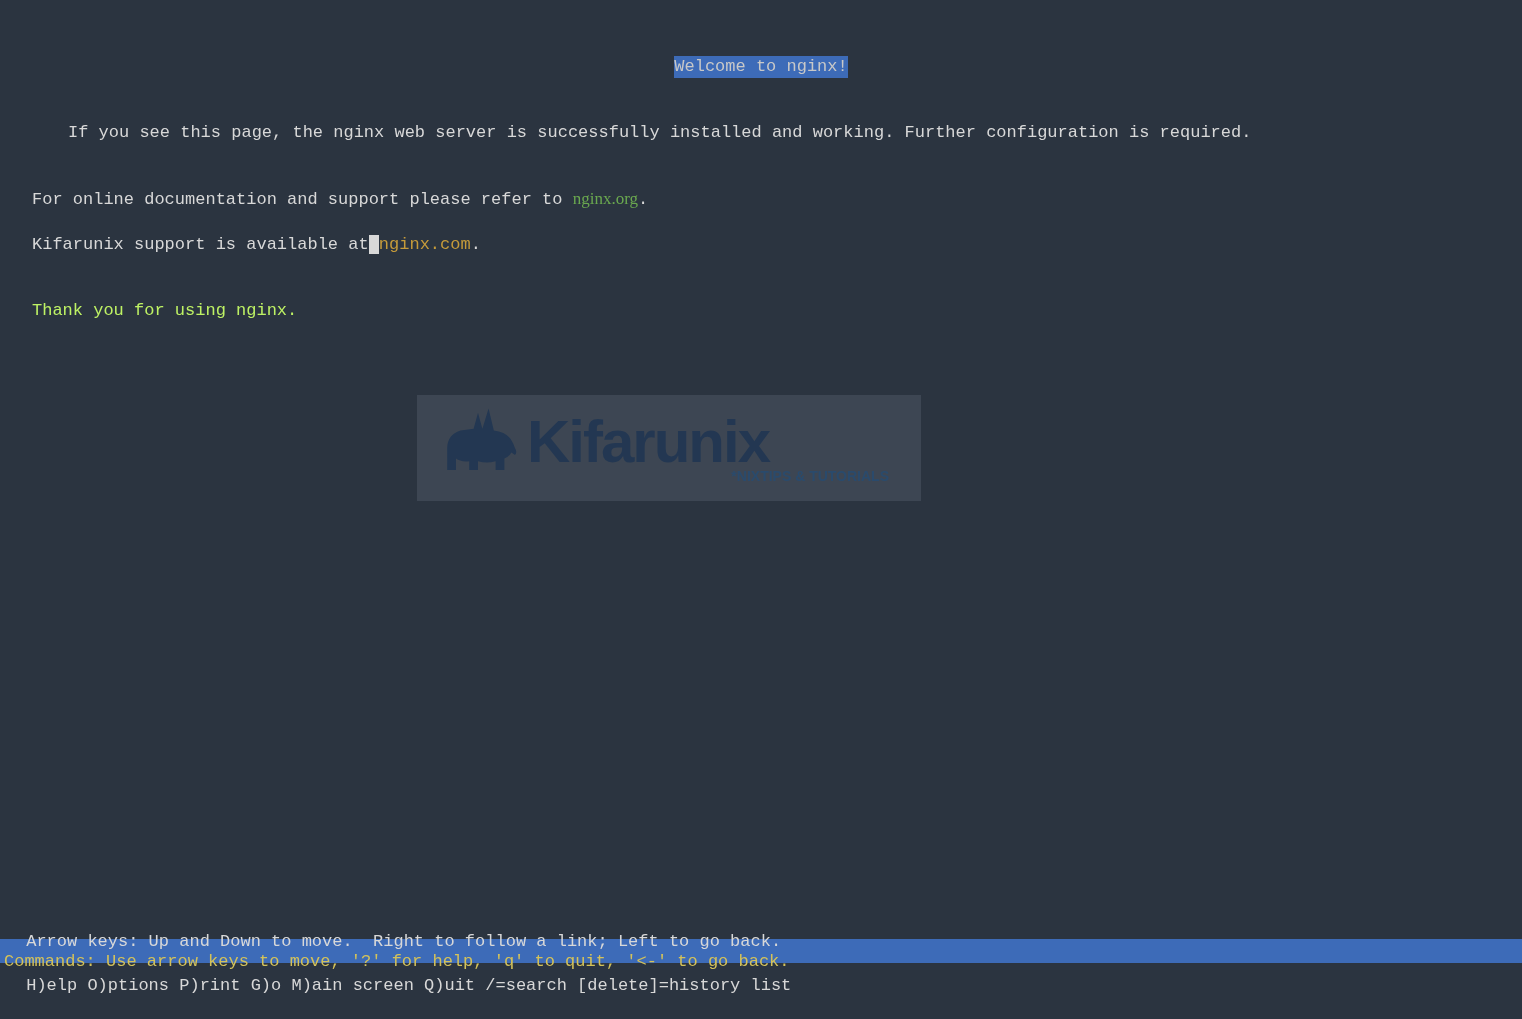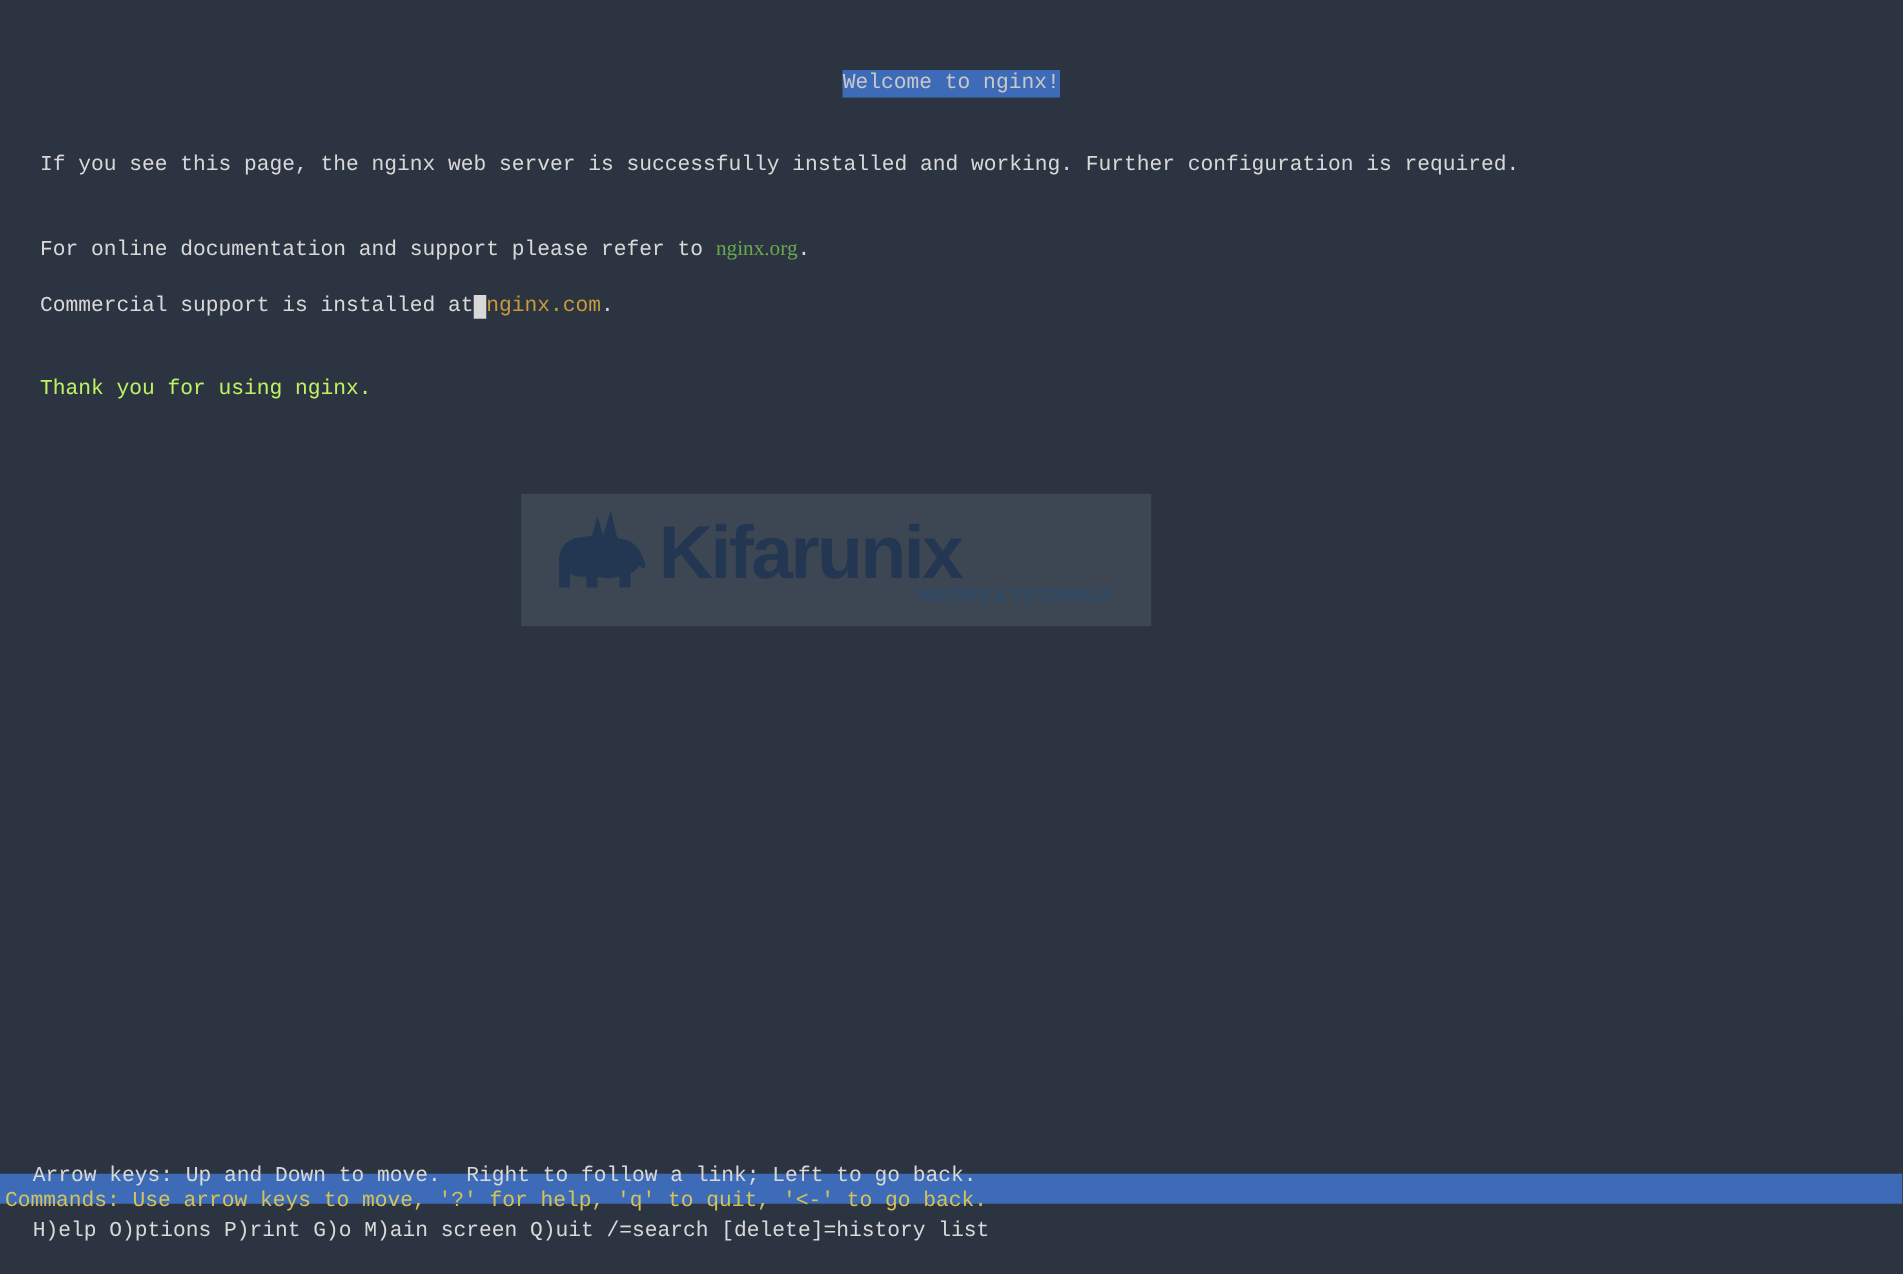--- a/index.html
+++ b/index.html
@@ -28,20 +28,21 @@
       background-color: #3d6bb8;
       display: inline-block;
     }
     .title-wrapper {
       text-align: center;
       margin-bottom: 22px;
       margin-top: 18px;
     }
     .para1 {
       margin-bottom: 22px;
+      margin-left: 36px;
     }
     .link-green {
       color: #6aa84f;
       font-family: Liberation Serif, serif;
     }
     .link-active {
       color: #c69b3a;
     }
     .cursor {
       background-color: #d8d8d8;
@@ -119,21 +120,21 @@
       white-space: pre;
     }
   </style>
 </head>
 <body>
 
 <div class="terminal-content">
 <div class="title-wrapper"><span class="title">Welcome to nginx!</span></div>
 <div class="para1">If you see this page, the nginx web server is successfully installed and working. Further configuration is required.</div>
 <div><span>For online documentation and support please refer to </span><span class="link-green">nginx.org</span><span>.</span></div>
-<div><span>Commercial support is installed at</span><span class="cursor"> </span><span class="link-active">nginx.com</span><span>.</span></div>
+<div><span>Kifarunix support is available at</span><span class="cursor"> </span><span class="link-active">nginx.com</span><span>.</span></div>
 <div class="thanks">Thank you for using nginx.</div>
 </div>
 
 <div class="watermark">
   <svg class="rhino" viewBox="0 0 100 100">
     <path fill="#1e3a5f" d="M 15 75 L 15 50 Q 15 35 30 30 L 45 28 L 50 10 L 55 28 L 62 5 L 68 30 Q 85 32 90 45 L 92 50 Q 95 55 92 58 L 88 55 Q 85 60 80 62 L 80 75 L 70 75 L 70 65 Q 60 68 50 65 L 50 75 L 40 75 L 40 65 Q 30 66 25 62 L 25 75 Z M 78 42 Q 80 40 82 42 Q 80 44 78 42 Z"></path>
   </svg>
   <div class="wm-text">
     <div class="wm-brand">Kifarunix</div>
     <div class="wm-tagline">*NIXTIPS &amp; TUTORIALS</div>

